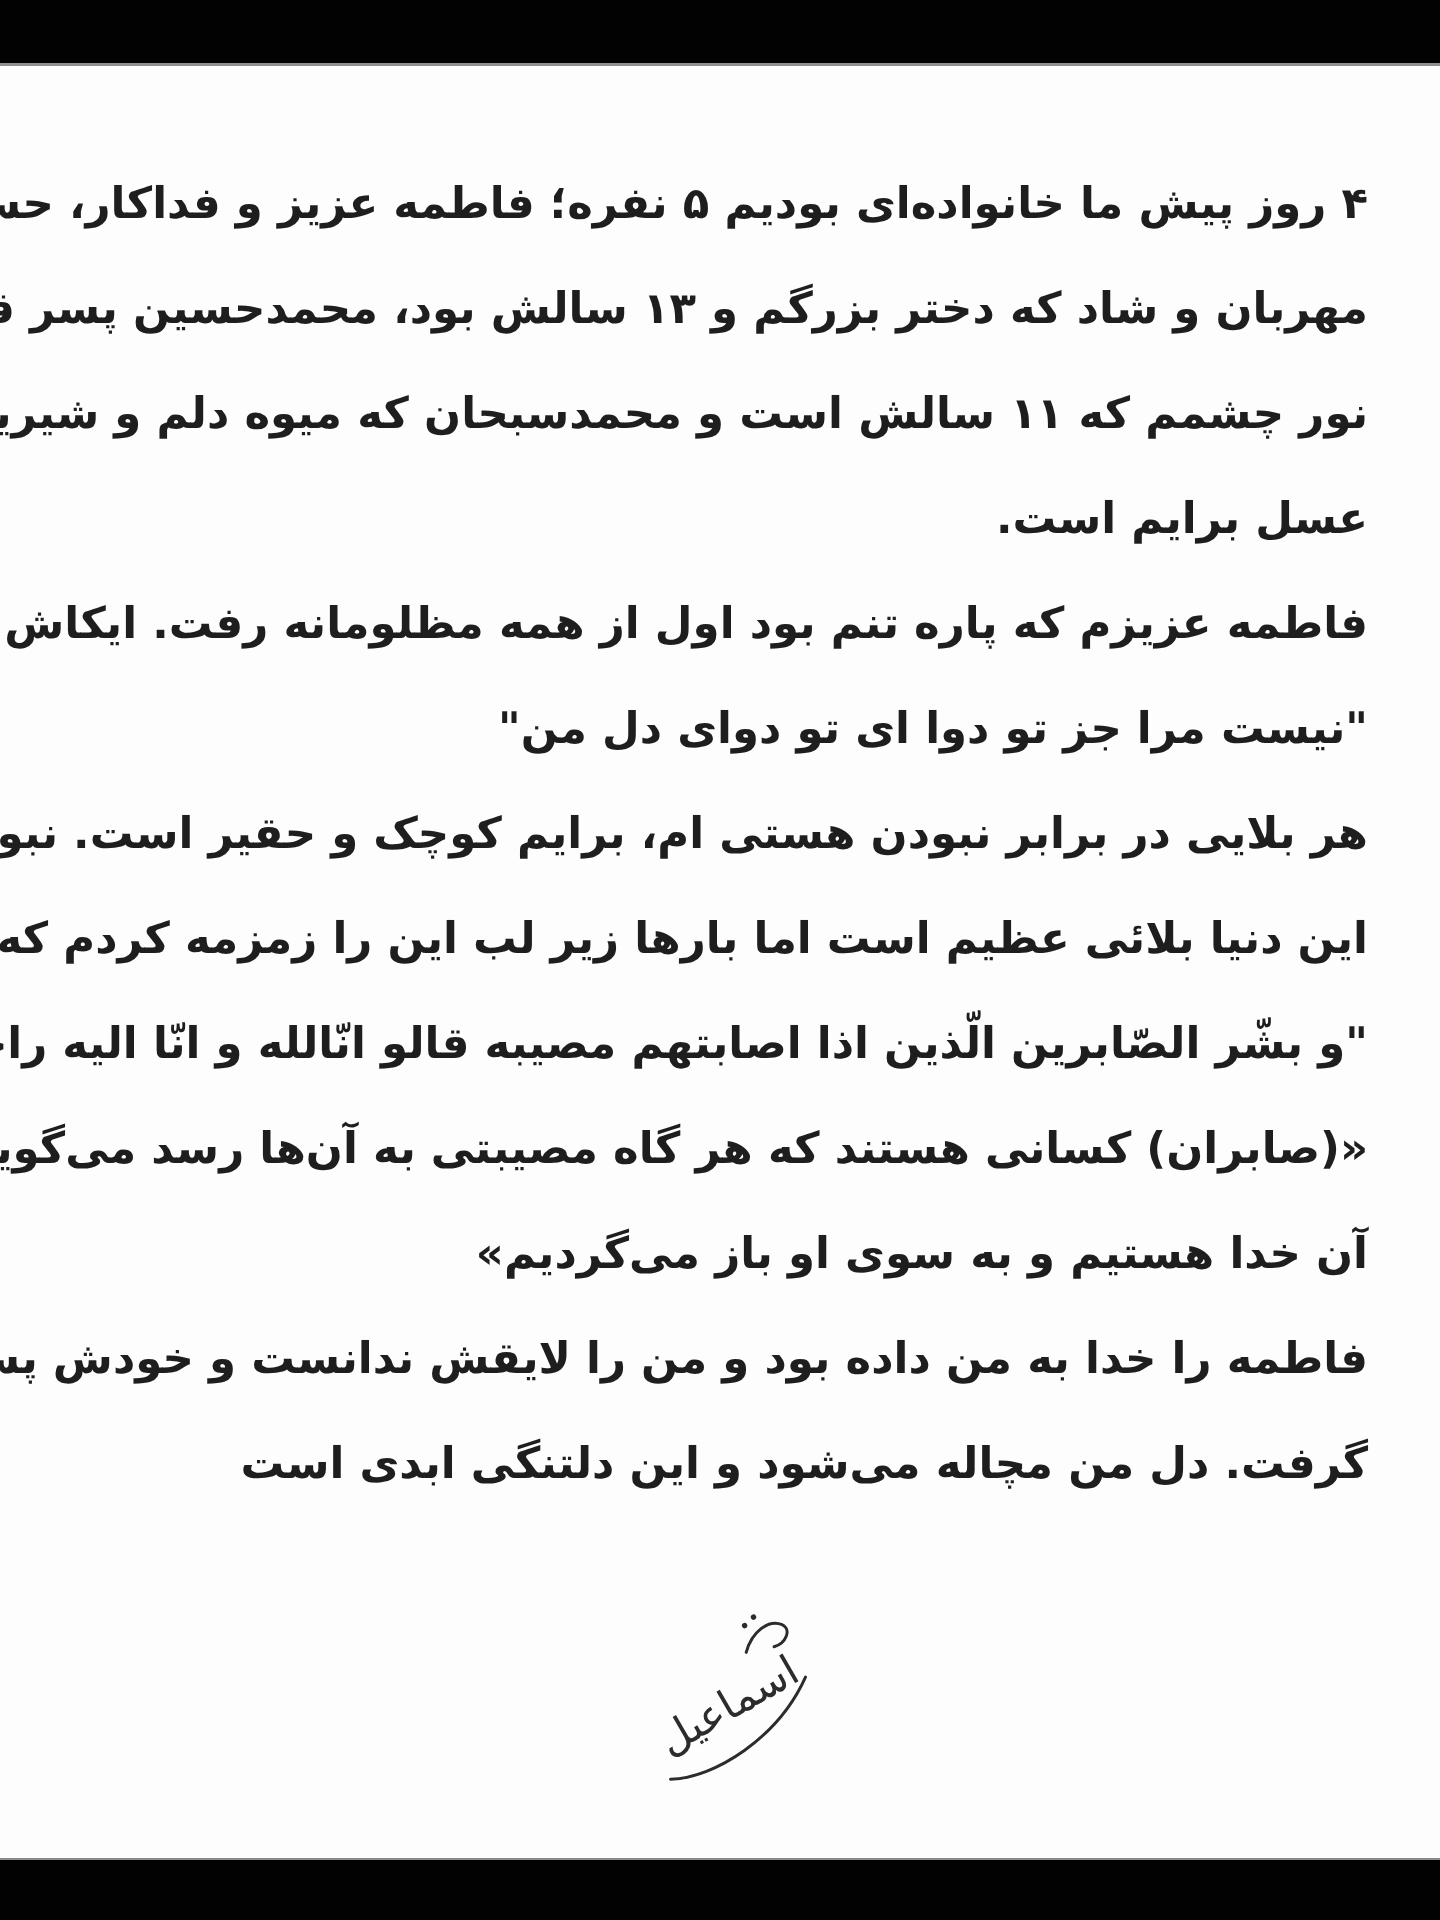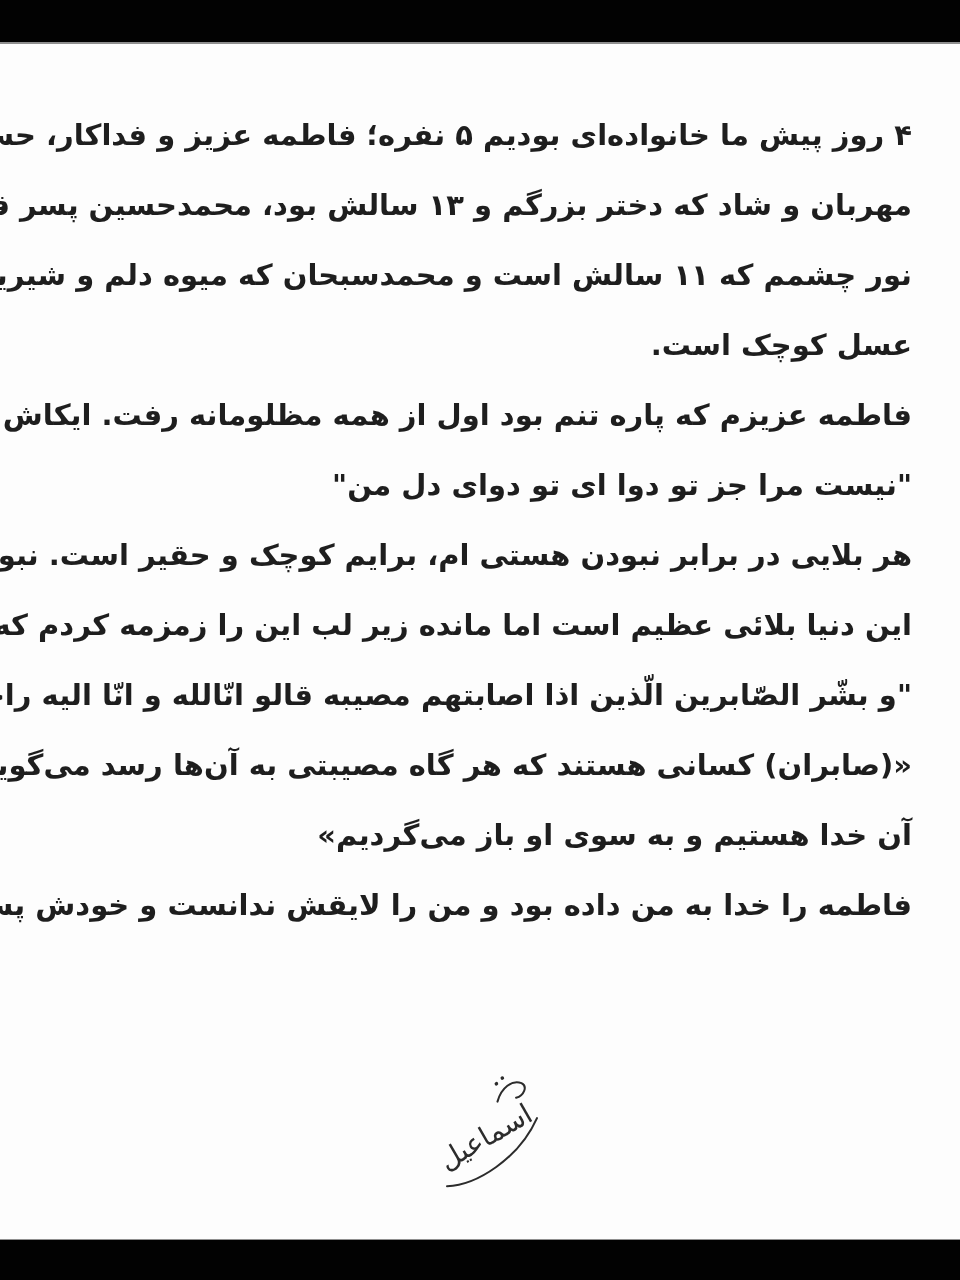--- a/index.html
+++ b/index.html
@@ -65,29 +65,30 @@
 </head>
 <body>
 
 <div class="letterbox-bar top"></div>
 
 <main class="letter" dir="rtl">
   <div class="letter-body">
       <div class="line">۴ روز پیش ما خانواده‌ای بودیم ۵ نفره؛ فاطمه عزیز و فداکار، حسنای</div>
       <div class="line">مهربان و شاد که دختر بزرگم و ۱۳ سالش بود، محمدحسین پسر قوی و</div>
       <div class="line">نور چشمم که ۱۱ سالش است و محمدسبحان که میوه دلم و شیرین‌تر از</div>
-      <div class="line">عسل کوچک است.</div>
+      <div class="line">عسل برایم است.</div>
       <div class="line">فاطمه عزیزم که پاره تنم بود اول از همه مظلومانه رفت. ایکاش فاطمه</div>
       <div class="line">"نیست مرا جز تو دوا ای تو دوای دل من"</div>
       <div class="line">هر بلایی در برابر نبودن هستی ام، برایم کوچک و حقیر است. نبودنش در</div>
-      <div class="line">این دنیا بلائی عظیم است اما مانده زیر لب این را زمزمه کردم که</div>
+      <div class="line">این دنیا بلائی عظیم است اما بارها زیر لب این را زمزمه کردم که</div>
       <div class="line">"و بشّر الصّابرین الّذین اذا اصابتهم مصیبه قالو انّالله و انّا الیه راجعون"</div>
       <div class="line">«(صابران) کسانی هستند که هر گاه مصیبتی به آن‌ها رسد می‌گویند ما از</div>
       <div class="line">آن خدا هستیم و به سوی او باز می‌گردیم»</div>
       <div class="line">فاطمه را خدا به من داده بود و من را لایقش ندانست و خودش پس</div>
+      <div class="line">گرفت. دل من مچاله می‌شود و این دلتنگی ابدی است</div>
     </div>
 </main>
 
 <div class="signature-block">
   <svg width="180" height="130" viewBox="0 0 180 130" xmlns="http://www.w3.org/2000/svg">
     <g transform="rotate(-30 90 65)">
       <text x="92" y="72" text-anchor="middle" font-family="DejaVu Sans, sans-serif" font-size="28" fill="#2c2c2c">اسماعیل</text>
       <path d="M34,86 C60,100 110,98 146,72" fill="none" stroke="#2c2c2c" stroke-width="2" stroke-linecap="round"></path>
       <path d="M120,38 C130,28 144,26 150,34 C154,40 146,46 138,44" fill="none" stroke="#2c2c2c" stroke-width="2" stroke-linecap="round"></path>
       <circle cx="128" cy="22" r="1.8" fill="#2c2c2c"></circle>

